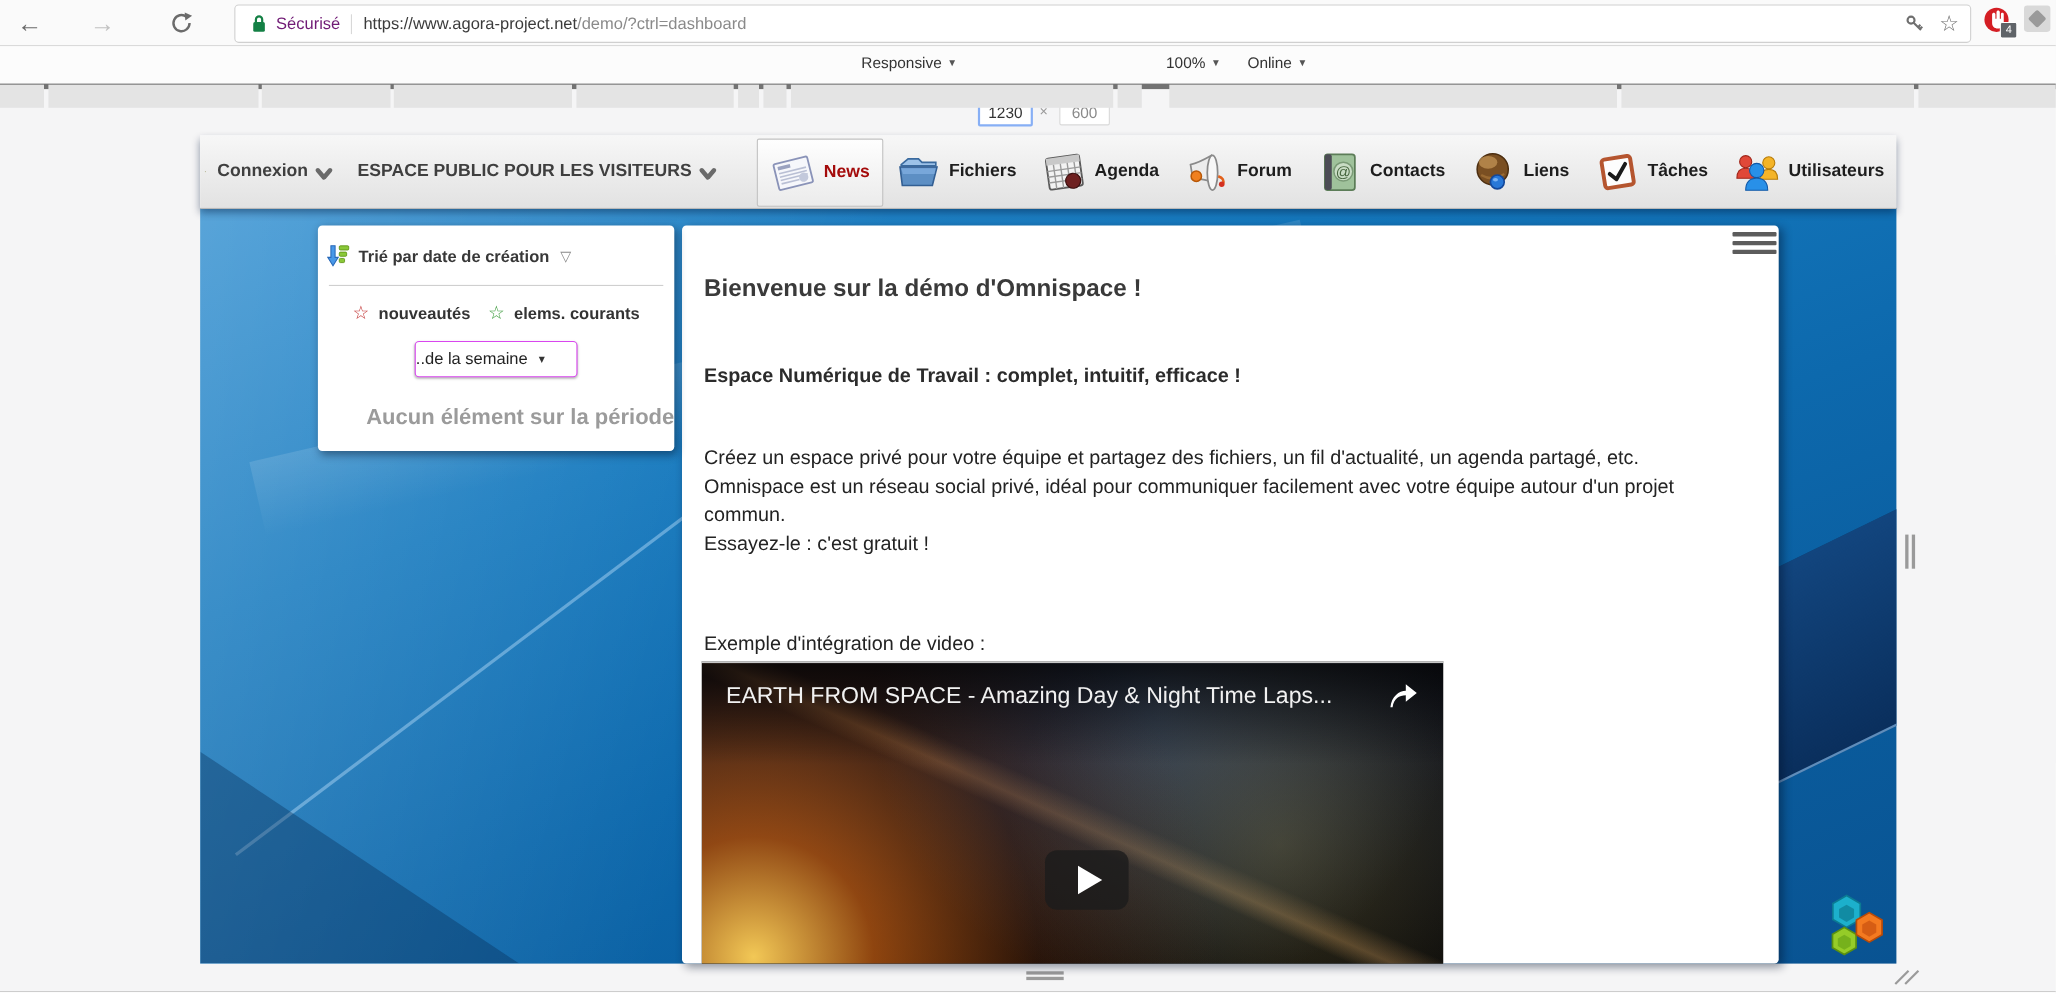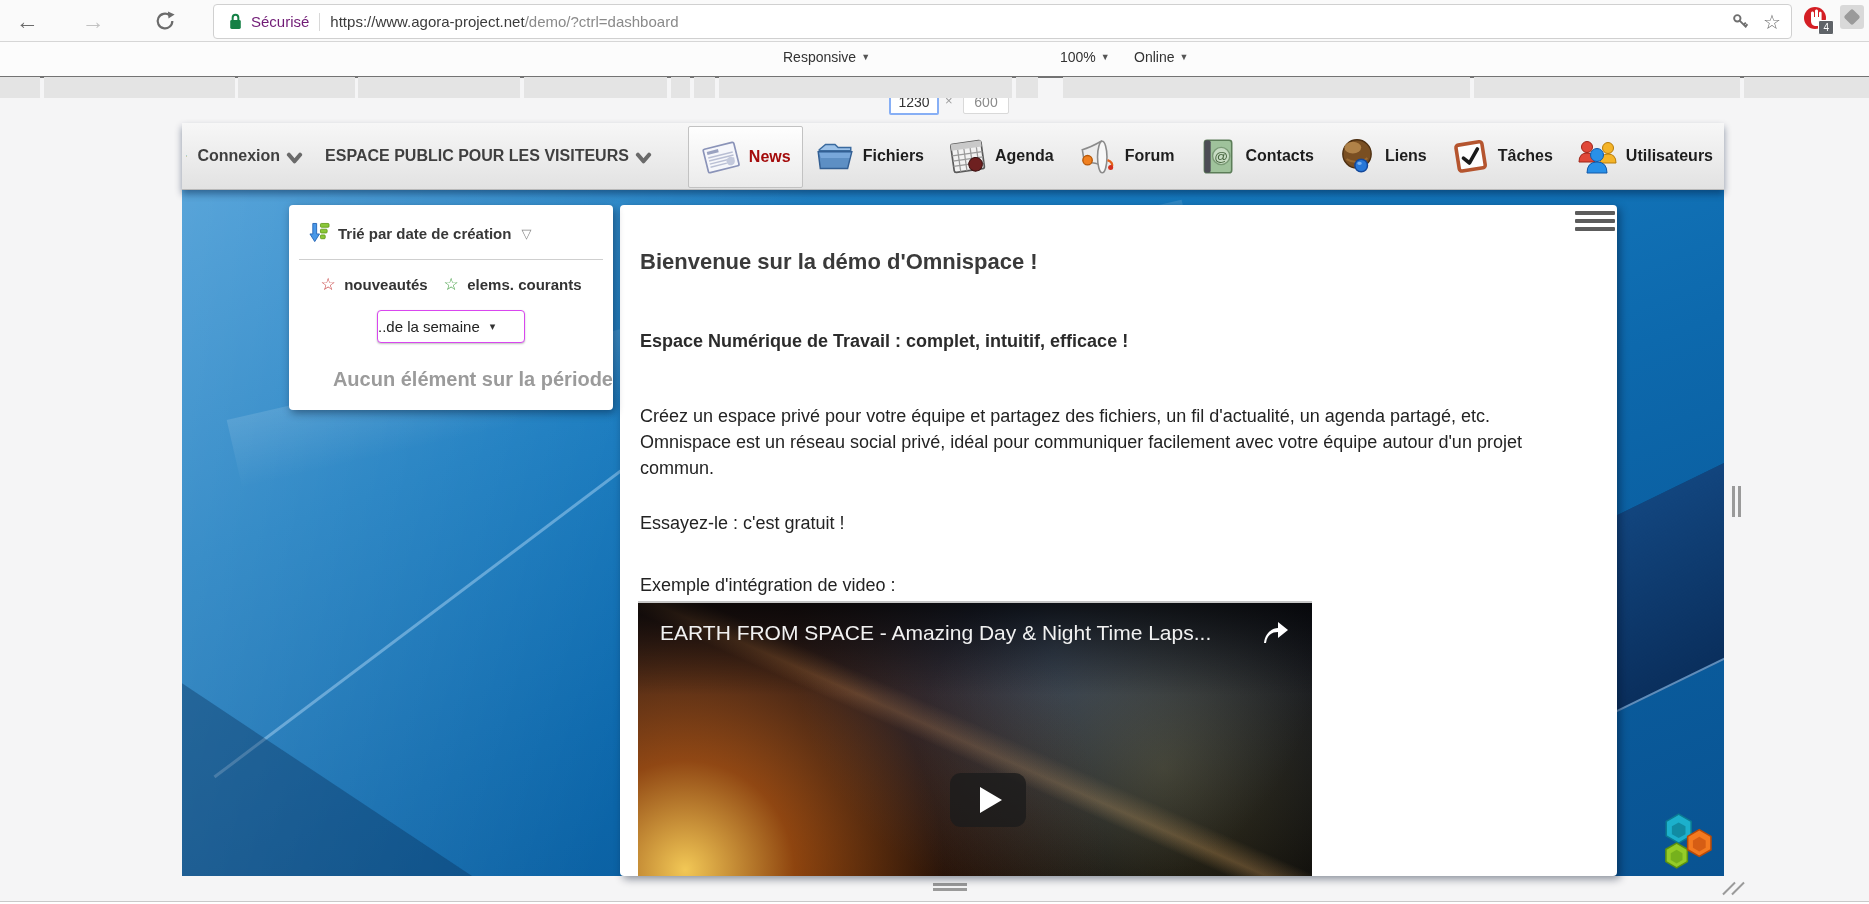--- a/index.html
+++ b/index.html
@@ -20,21 +20,21 @@
   .url-path{color:#8a8a8a;font-size:15px;}
   .inbox-icons{position:absolute;right:10px;top:0;height:33px;display:flex;align-items:center;gap:14px;}
   .star-glyph{font-size:20px;color:#6f6f6f;line-height:1;}
   .ext{top:5px;width:26px;height:26px;}
   .ext-badge{position:absolute;right:-6px;bottom:-4px;background:#5f6368;color:#fff;font-size:10px;
              padding:1px 4px;border-radius:2px;line-height:1.1;border:1px solid #fff;}
   .acrobat{background:#d9d9d9;border-radius:3px;display:flex;align-items:center;justify-content:center;}
   .acrobat-glyph{width:12px;height:12px;border-radius:2px;background:#9a9a9a;transform:rotate(45deg);}
 
   
-  .dtbar{left:0;top:42px;width:1869px;height:34px;background:#fcfcfc;border-bottom:2px solid #737373;}
+  .dtbar{left:0;top:42px;width:1869px;height:34px;background:#fcfcfc;border-bottom:5px solid #737373;}
   .dt-item{display:flex;align-items:center;gap:5px;color:#333;font-size:14px;cursor:pointer;}
   .caret{font-size:9px;color:#555;}
   .dt-input{height:22px;border-radius:2px;font-size:14px;display:flex;align-items:center;justify-content:center;background:#fff;}
   .dt-w{left:889px;top:47px;width:46px;border:2px solid #87aff5;color:#333;}
   .dt-h{left:963px;top:48px;width:44px;border:1px solid #d9d9d9;color:#8a8a8a;}
   .dt-x{left:945px;top:51px;color:#9a9a9a;font-size:13px;}
 
   
   .band{left:0;top:77px;width:1869px;height:21px;}
   .bk{position:absolute;top:0;height:21px;background:#e4e4e4;}
@@ -63,21 +63,21 @@
   .wedge-br{position:absolute;left:1140px;top:490px;width:640px;height:175px;
             background:linear-gradient(#12457e,#0a2f5d);
             border-bottom:2px solid rgba(160,200,235,.55);
             transform:rotate(-26deg);transform-origin:0 100%;}
   .wedge-bl{position:absolute;left:0;top:440px;width:290px;height:247px;
             background:rgba(5,40,80,.35);clip-path:polygon(0 22%,100% 100%,0 100%);}
 
   
   .widget{left:289px;top:205px;width:324px;height:205px;background:#fff;border-radius:4px;
           box-shadow:2px 3px 8px rgba(0,15,40,.45);z-index:6;}
-  .widget-head{display:flex;align-items:center;gap:8px;padding:16px 10px 12px 20px;cursor:pointer;}
+  .widget-head{display:flex;align-items:center;gap:8px;padding:16px 10px 12px 8px;cursor:pointer;}
   .widget-title{font-size:15px;font-weight:bold;color:#383838;}
   .tri-outline{color:#8a8a8a;font-size:13px;margin-left:2px;}
   .widget-hr{height:1px;background:#cfcfcf;margin:2px 10px 0 10px;}
   .filters{display:flex;align-items:center;justify-content:center;gap:16px;margin-top:16px;cursor:pointer;}
   .fstar{font-size:17px;line-height:1;}
   .fstar.red{color:#c43a3a;}
   .fstar.green{color:#3f9c3f;}
   .flabel{font-size:15px;font-weight:bold;color:#333;margin-left:4px;}
   .period{position:absolute;left:88px;top:105px;width:146px;height:31px;background:#fff;
           border:1px solid #d946ef;border-radius:4px;box-shadow:0 1px 2px rgba(0,0,0,.25);
@@ -86,21 +86,21 @@
              font-size:20px;font-weight:bold;color:#9b9b9b;}
 
   
   .panel{left:620px;top:205px;width:997px;height:671px;background:#fff;border-radius:4px;
          box-shadow:3px 3px 9px rgba(0,15,40,.45);z-index:4;overflow:hidden;}
   .burger{position:absolute;left:955px;top:6px;width:40px;height:26px;cursor:pointer;}
   .burger div{height:4px;background:#5c5c5c;margin-bottom:4px;border-radius:1px;}
   .a-title{position:absolute;left:20px;top:44px;font-size:22px;font-weight:bold;color:#3a3a3a;}
   .a-sub{position:absolute;left:20px;top:126px;font-size:18px;font-weight:bold;color:#2b2b2b;}
   .a-body{position:absolute;left:20px;top:176px;width:938px;font-size:18px;line-height:26px;color:#232323;margin-top:22px;}
-  .a-cta{position:absolute;left:20px;top:308px;font-size:18px;color:#232323;}
+  .a-cta{position:absolute;left:20px;top:279px;font-size:18px;color:#232323;}
   .a-cap{position:absolute;left:20px;top:370px;font-size:18px;color:#232323;}
   .video{position:absolute;left:18px;top:396px;width:674px;height:275px;background:#000;
          border-top:2px solid #c6c6c6;cursor:pointer;overflow:hidden;}
   .video-bg{position:absolute;inset:0;
      background:radial-gradient(circle at 7% 97%, rgba(255,210,90,.95), rgba(255,120,20,.55) 16%, rgba(130,55,10,.28) 38%, transparent 62%),
                 radial-gradient(circle at 78% 60%, rgba(205,185,95,.25), transparent 45%),
                 radial-gradient(circle at 62% 15%, rgba(70,95,135,.55), transparent 55%),
                 linear-gradient(24deg, transparent 46%, rgba(255,185,110,.28) 49%, transparent 53%),
                 linear-gradient(180deg,#111523 0%,#0a0d15 55%,#050507 100%);}
   .video-grad{position:absolute;left:0;top:0;width:100%;height:92px;

